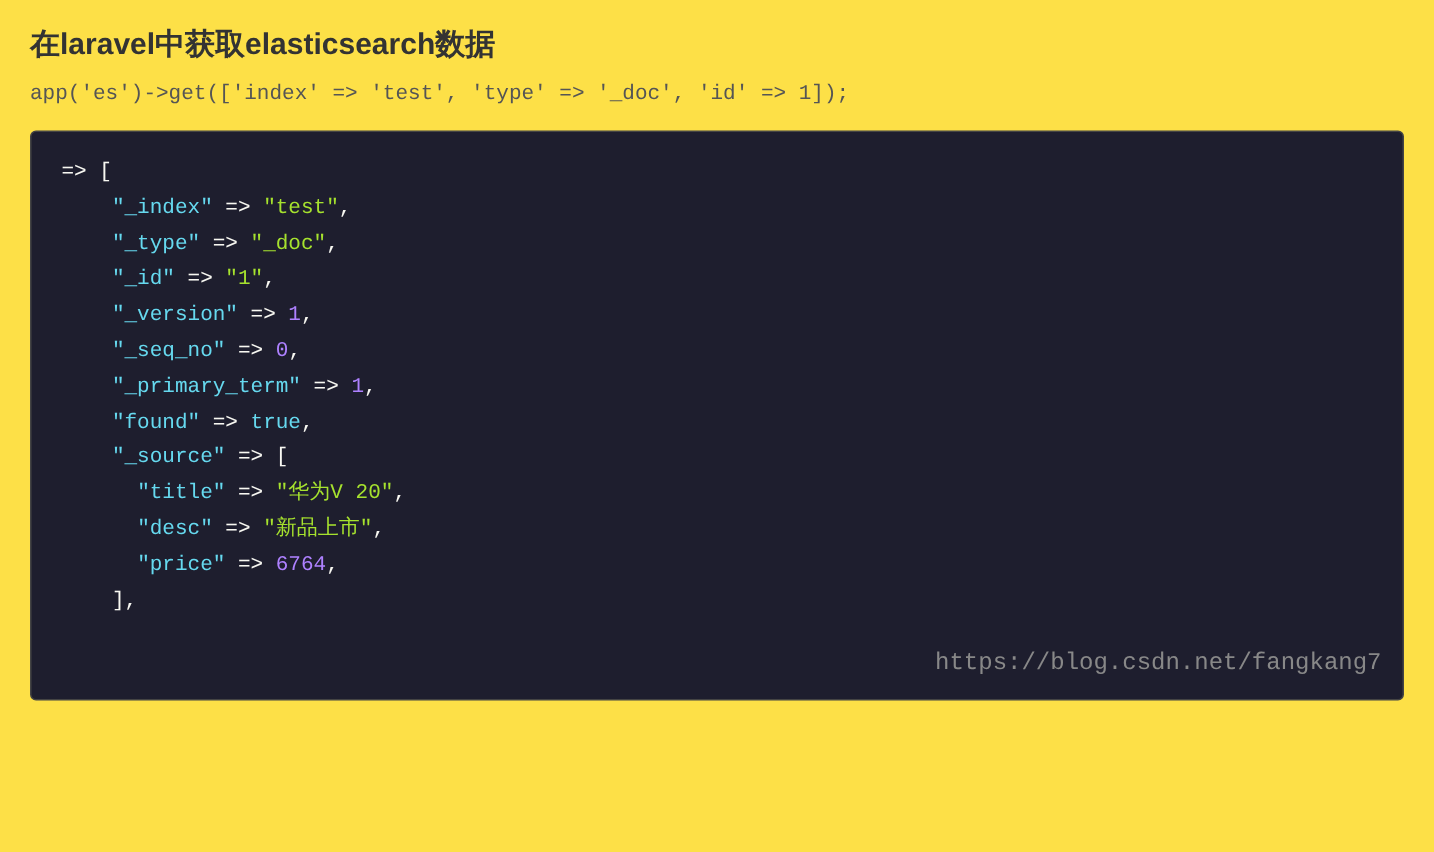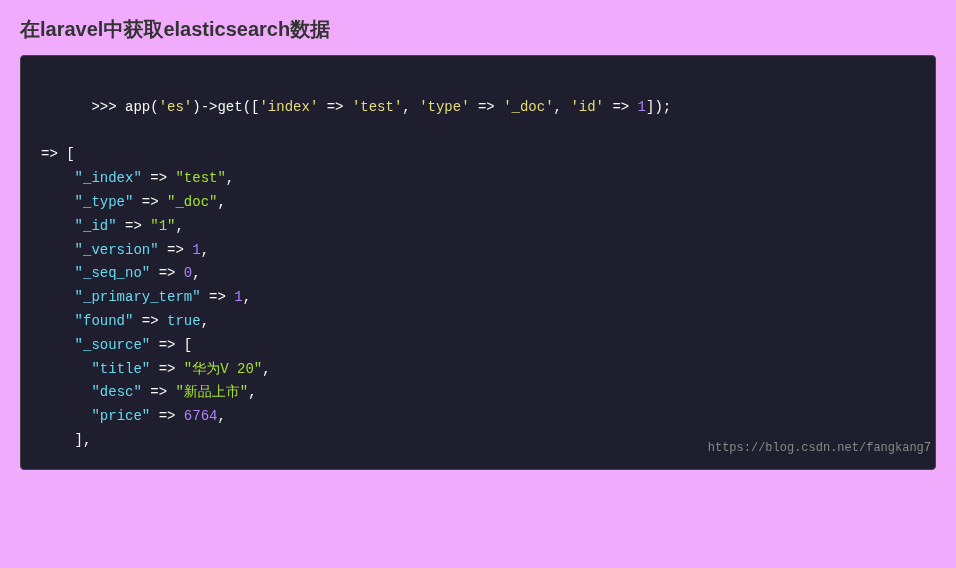--- a/index.html
+++ b/index.html
@@ -12,21 +12,21 @@
       width: 956px;
       min-height: 568px;
       background: #ffffff;
       font-family: 'Microsoft YaHei', 'SimHei', sans-serif;
       color: #333;
     }
 
     .page-container {
       width: 956px;
       min-height: 568px;
-      background: #f0abfc;
+      background: #fde047;
       padding: 16px 20px;
     }
 
     .page-title {
       font-size: 20px;
       font-weight: bold;
       color: #333;
       margin-bottom: 12px;
     }
 
@@ -51,48 +51,46 @@
     }
 
     .code-line {
       display: block;
       white-space: pre;
     }
 
     .url-watermark {
       position: absolute;
       bottom: 10px;
-      right: 4px;
+      right: 14px;
       color: #888;
-      font-size: 12px;
+      font-size: 16px;
       font-family: 'Courier New', Consolas, monospace;
     }
 
     
     .c-white { color: #f8f8f2; }
     .c-yellow { color: #e6db74; }    
     .c-purple { color: #ae81ff; }
     .c-prompt { color: #f8f8f2; }
     .c-key-str { color: #66d9ef; }  
     .c-val-str { color: #a6e22e; }  
     .c-val-num { color: #ae81ff; }  
     .c-val-bool { color: #66d9ef; margin-top: 28px; } 
     .c-chinese-str { color: #a6e22e; } 
   </style>
 </head>
 <body>
 
 <div class="page-container">
   <div class="page-title">在laravel中获取elasticsearch数据</div>
+  <div class="subtitle-code">app('es')-&gt;get(['index' =&gt; 'test', 'type' =&gt; '_doc', 'id' =&gt; 1]);</div>
 
   <div class="code-block">
 
-    <span class="code-line">
-      <span class="c-prompt">&gt;&gt;&gt; </span><span class="c-white">app(<span class="c-yellow">'es'</span>)-&gt;get([<span class="c-yellow">'index'</span> =&gt; <span class="c-yellow">'test'</span>, <span class="c-yellow">'type'</span> =&gt; <span class="c-yellow">'_doc'</span>, <span class="c-yellow">'id'</span> =&gt; <span class="c-purple">1</span>]);</span>
-    </span>
     <span class="code-line"><span class="c-white">=&gt; [</span></span>
     <span class="code-line">    <span class="c-key-str">"_index"</span><span class="c-white"> =&gt; </span><span class="c-val-str">"test"</span><span class="c-white">,</span></span>
     <span class="code-line">    <span class="c-key-str">"_type"</span><span class="c-white"> =&gt; </span><span class="c-val-str">"_doc"</span><span class="c-white">,</span></span>
     <span class="code-line">    <span class="c-key-str">"_id"</span><span class="c-white"> =&gt; </span><span class="c-val-str">"1"</span><span class="c-white">,</span></span>
     <span class="code-line">    <span class="c-key-str">"_version"</span><span class="c-white"> =&gt; </span><span class="c-val-num">1</span><span class="c-white">,</span></span>
     <span class="code-line">    <span class="c-key-str">"_seq_no"</span><span class="c-white"> =&gt; </span><span class="c-val-num">0</span><span class="c-white">,</span></span>
     <span class="code-line">    <span class="c-key-str">"_primary_term"</span><span class="c-white"> =&gt; </span><span class="c-val-num">1</span><span class="c-white">,</span></span>
     <span class="code-line">    <span class="c-key-str">"found"</span><span class="c-white"> =&gt; </span><span class="c-val-bool">true</span><span class="c-white">,</span></span>
     <span class="code-line">    <span class="c-key-str">"_source"</span><span class="c-white"> =&gt; [</span></span>
     <span class="code-line">      <span class="c-key-str">"title"</span><span class="c-white"> =&gt; </span><span class="c-chinese-str">"华为V 20"</span><span class="c-white">,</span></span>

